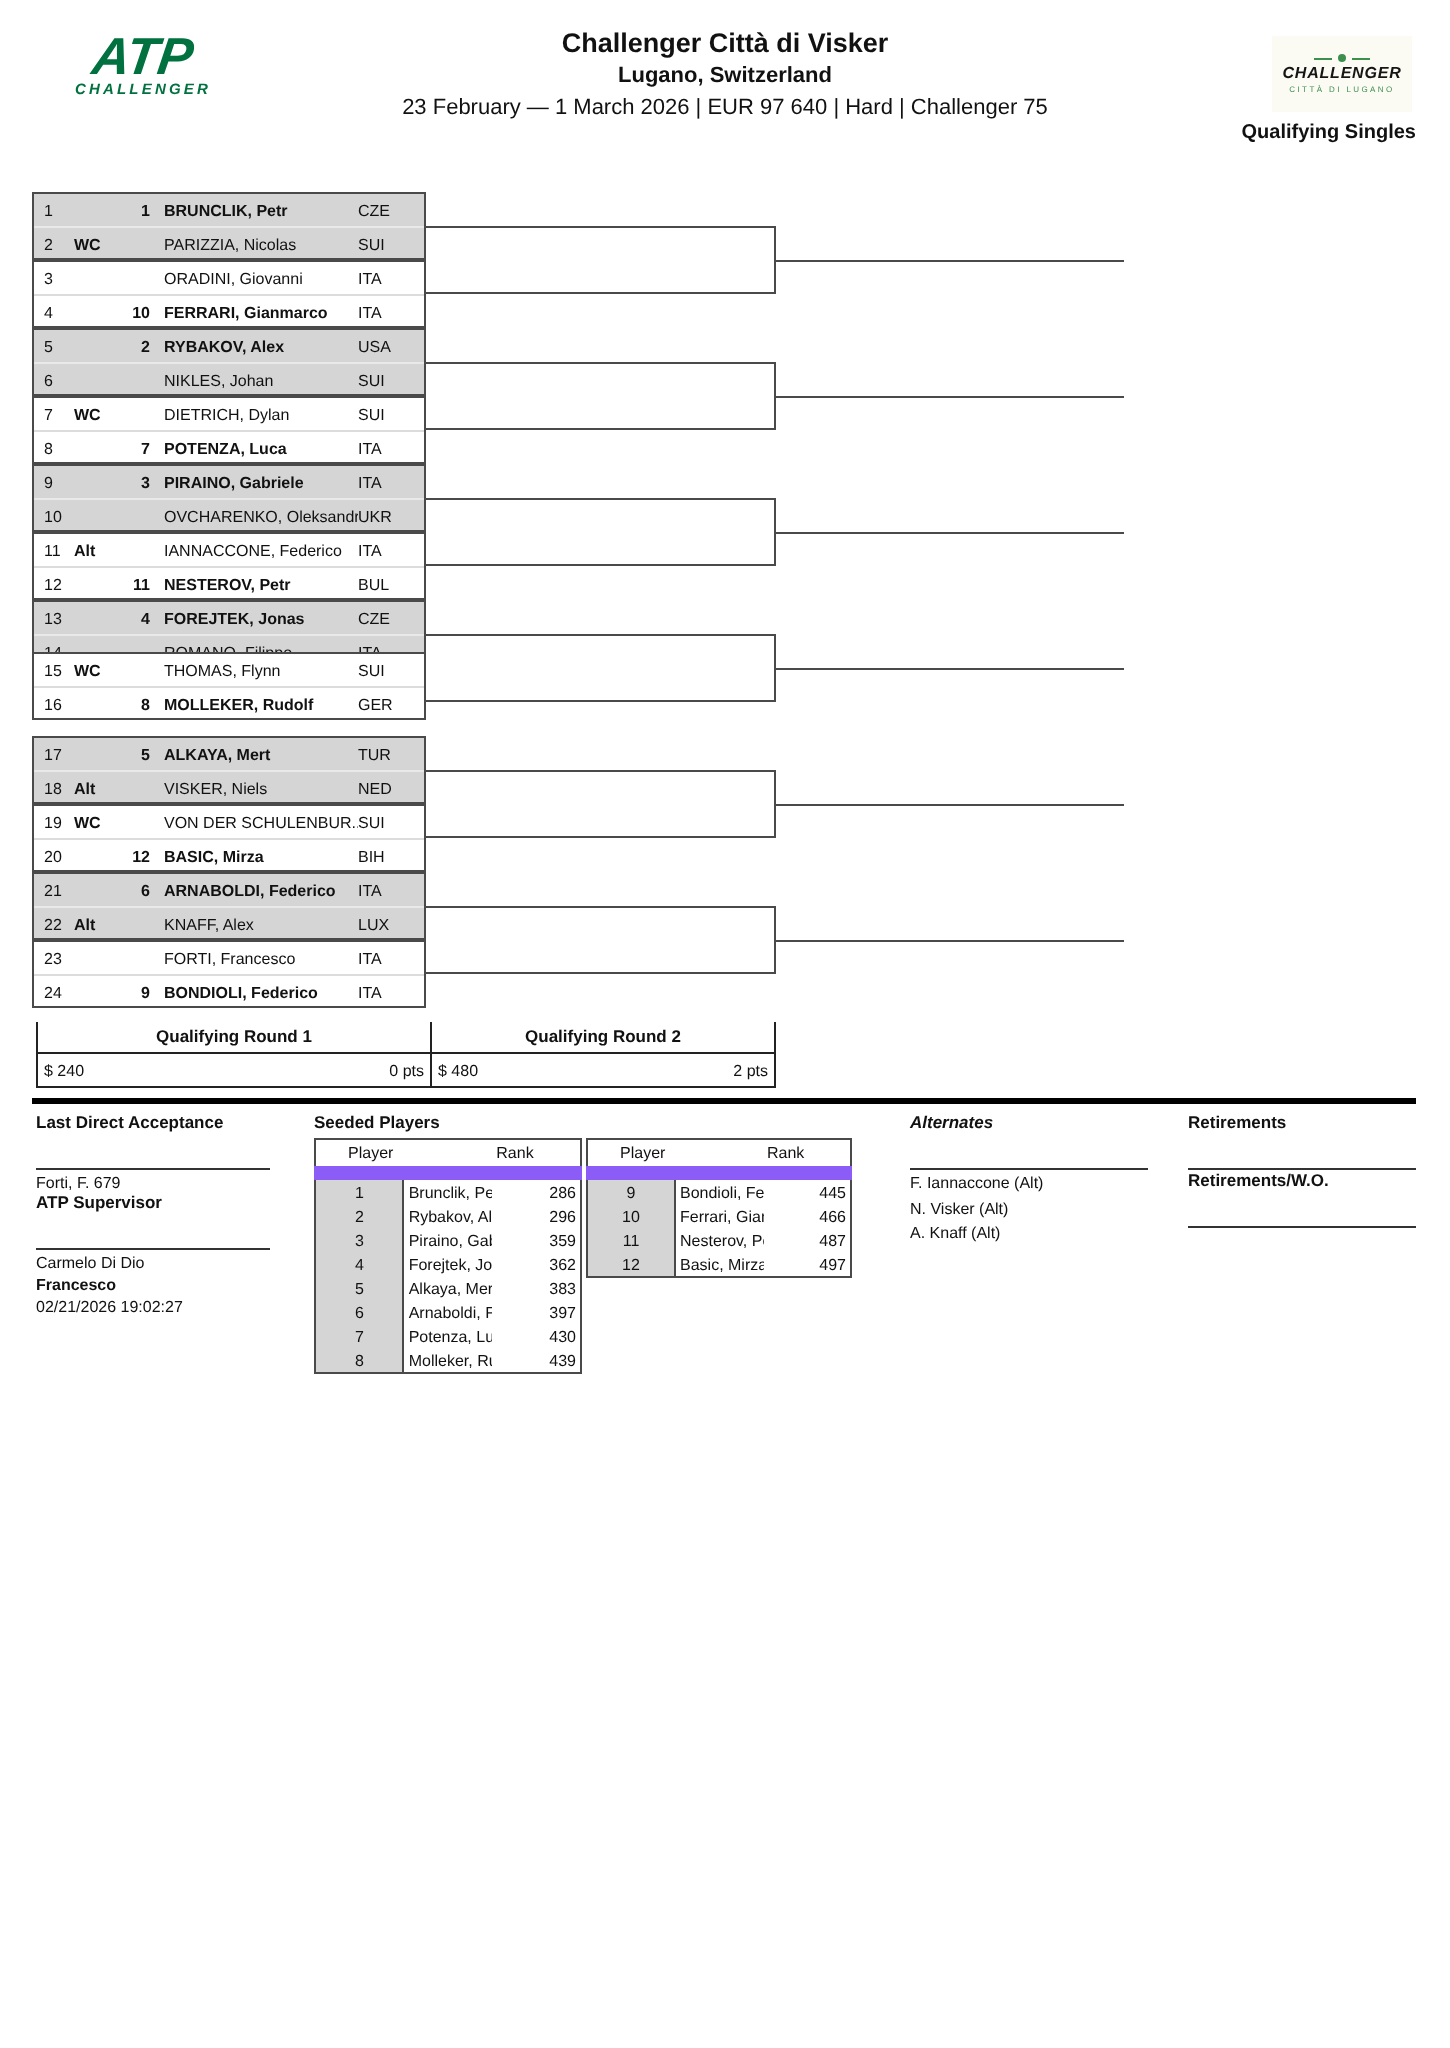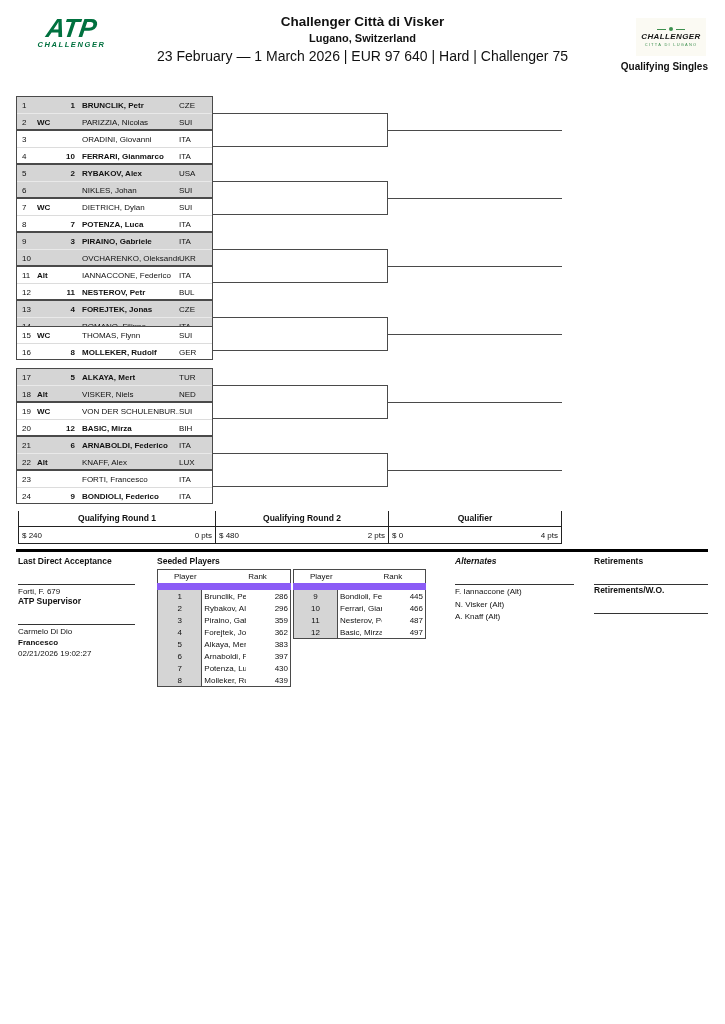--- a/index.html
+++ b/index.html
@@ -7,21 +7,21 @@
         font-family:"Liberation Sans", sans-serif;color:#111;overflow:hidden;}
 
   
   #atp-logo{position:absolute;left:24px;top:16px;width:95px;text-align:center;color:#00713f;}
   #atp-logo .atp-word{font-size:26px;font-weight:900;font-style:italic;letter-spacing:0px;
         transform:skewX(-8deg);line-height:24px;}
   #atp-logo .atp-sub{font-size:7.5px;font-weight:bold;letter-spacing:1.6px;font-style:italic;margin-top:0px;}
   #title-block{position:absolute;left:0;top:14px;width:725px;text-align:center;}
   #title-block .t1{font-size:13.5px;font-weight:bold;}
   #title-block .t2{font-size:11px;font-weight:bold;margin-top:3px;}
-  #title-block .t3{font-size:14px;margin-top:4px;}
+  #title-block .t3{font-size:11px;margin-top:4px;}
   #event-logo{position:absolute;left:636px;top:18px;width:70px;height:38px;background:#fbfaf3;
         display:flex;flex-direction:column;align-items:center;justify-content:center;}
   #event-logo .deco{display:flex;align-items:center;gap:3px;}
   #event-logo .deco .dash{width:9px;height:1px;background:#3d8f4e;}
   #event-logo .deco .ball{width:4px;height:4px;border-radius:50%;background:#3d8f4e;}
   #event-logo .ename{font-size:8px;font-weight:900;font-style:italic;letter-spacing:.4px;color:#151515;margin-top:1px;}
   #event-logo .esub{font-size:4px;letter-spacing:1.2px;color:#3d8f4e;margin-top:1px;}
   #event-title{position:absolute;right:17px;top:61px;font-size:10px;font-weight:bold;}
 
   
@@ -331,27 +331,20 @@
         <span>0 pts</span>
       </div>
     </div>
     <div class="rcol rc2">
       <div class="rhead">Qualifying Round 2</div>
       <div class="rmoney">
         <span>$ 480</span>
         <span>2 pts</span>
       </div>
     </div>
-    <div class="rcol rc3">
-      <div class="rhead">Qualifier</div>
-      <div class="rmoney">
-        <span>$ 0</span>
-        <span>4 pts</span>
-      </div>
-    </div>
   </div>
 
   <div id="thickline"></div>
 
   <div id="lda">
     <div class="slabel">Last Direct Acceptance</div>
     <div class="sval">Forti, F. 679</div>
     <div class="slabel">ATP Supervisor</div>
     <div class="sval">Carmelo Di Dio</div>
     <div class="sval" style="font-weight:bold;margin-top:2px">Francesco</div>

